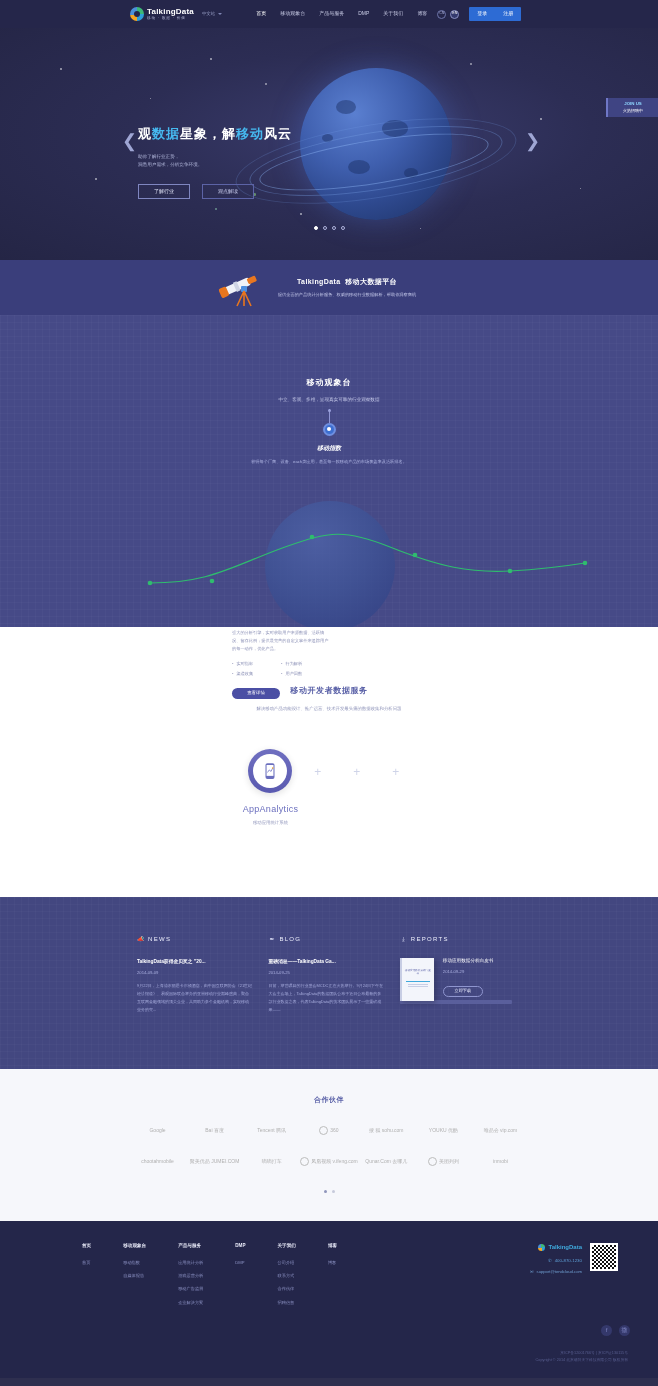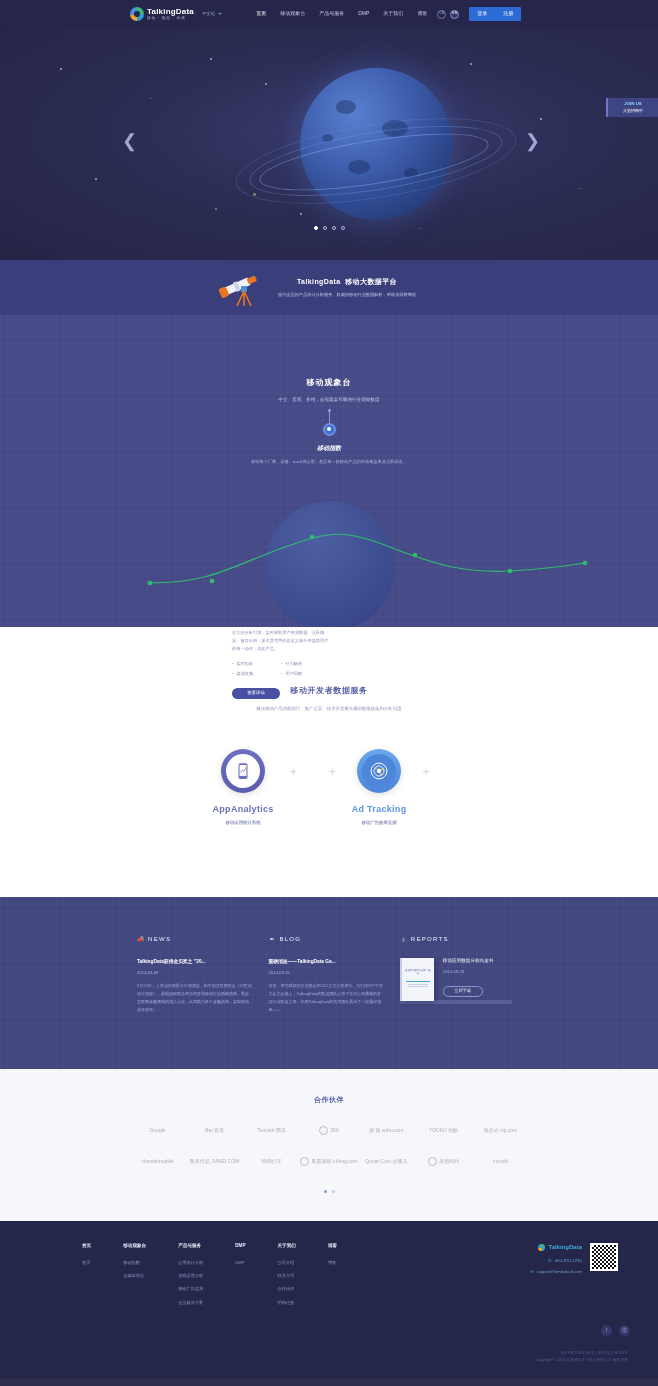--- a/index.html
+++ b/index.html
@@ -133,21 +133,21 @@
     position:absolute;left:265px;top:186px;width:130px;height:130px;border-radius:50%;
     background:radial-gradient(circle at 40% 30%,#4e63a8 0%,#3f5497 45%,#35478a 75%,#2f4080 100%);
     opacity:.8;
   }
   .curve{position:absolute;left:0;top:170px;width:658px;height:110px;}
   
   .services{background:#fff;color:#4a4f7a;padding:58px 2px 70px;text-align:center;position:relative;}
   .svc-title{font-size:8px;font-weight:bold;color:#5b62a8;letter-spacing:.6px;}
   .svc-sub{font-size:4.4px;color:#8d92b8;margin-top:9px;}
   .svc-row{display:flex;justify-content:center;align-items:flex-start;margin-top:36px;gap:0;}
-  .card{position:relative;width:auto;display:flex;flex-direction:column;align-items:center;font-weight:bold;}
+  .card{position:relative;width:auto;display:flex;flex-direction:column;align-items:center;}
   .disc{
     width:44px;height:44px;border-radius:50%;display:flex;align-items:center;justify-content:center;
     box-shadow:0 2px 7px rgba(0,0,0,.12);
   }
   .disc.purple{background:linear-gradient(#6f6fc0,#5a5ab0);}
   .disc.green{background:linear-gradient(#52b88a,#3f9f73);}
   .disc.blue{background:linear-gradient(#6aa8ec,#4d85d8);}
   .disc .inner{width:34px;height:34px;border-radius:50%;background:#fff;display:flex;align-items:center;justify-content:center;}
   .prod-name{font-size:9px;margin-top:10px;letter-spacing:.3px;}
   .prod-name.p{color:#6b6fbe;}
@@ -293,20 +293,33 @@
     <span class="crater" style="left:104px;top:100px;width:14px;height:10px;"></span>
     <span class="crater" style="left:22px;top:66px;width:11px;height:8px;"></span>
   </div>
   <div class="ring r2"></div>
   <div class="ring"></div>
   <div class="ring r3"></div>
 
   <div class="arrow left">❮</div>
   <div class="arrow right">❯</div>
 
+  <div class="hero-copy">
+    <div class="hero-title">
+      <span>观</span><span class="hl">数据</span><span>星象，</span><span>解</span><span class="hl">移动</span><span>风云</span>
+    </div>
+    <div class="hero-sub">
+      <div>助你了解行业正势，</div>
+      <div>洞悉用户需求，分析竞争环境。</div>
+    </div>
+    <div class="hero-btns">
+      <div class="hbtn">了解行业</div>
+      <div class="hbtn alt">观点解读</div>
+    </div>
+  </div>
 
   <div class="joinus">
     <b>JOIN US</b>
     <span>火热招聘中</span>
   </div>
 
   <div class="dots">
     <span class="dot on"></span>
     <span class="dot"></span>
     <span class="dot"></span>
@@ -378,36 +391,20 @@
       </div>
       <div class="prod-name p">AppAnalytics</div>
       <div class="prod-cn">移动应用统计系统</div>
     </div>
 
     <div class="plus">+</div>
 
 
     <div class="plus">+</div>
 
-    <div class="card">
-      <div class="disc blue">
-        <div class="inner" style="background:#4d85d8;">
-          <svg width="20" height="20" viewBox="0 0 24 24">
-            <circle cx="12" cy="12" r="9.5" fill="none" stroke="#fff" stroke-width="1.2"></circle>
-            <circle cx="12" cy="12" r="6" fill="none" stroke="#fff" stroke-width="1"></circle>
-            <circle cx="12" cy="12" r="2.6" fill="#fff"></circle>
-            <circle cx="8" cy="8.5" r="1.3" fill="#ffd24a"></circle>
-            <circle cx="16" cy="10" r="1.3" fill="#ffd24a"></circle>
-            <circle cx="14.5" cy="16" r="1.3" fill="#ffd24a"></circle>
-          </svg>
-        </div>
-      </div>
-      <div class="prod-name b">Ad Tracking</div>
-      <div class="prod-cn">移动广告效果监测</div>
-    </div>
 
     <div class="plus">+</div>
   </div>
 
   <div class="detail-panel">
     <div class="detail-para">强大的分析引擎，实时获取用户来源数据、活跃情况、留存比例；提供最完善的自定义事件来追踪用户的每一动作，优化产品。</div>
     <div class="bullets">
       <span>实时指标</span>
       <span>行为解析</span>
       <span>渠道收集</span>

